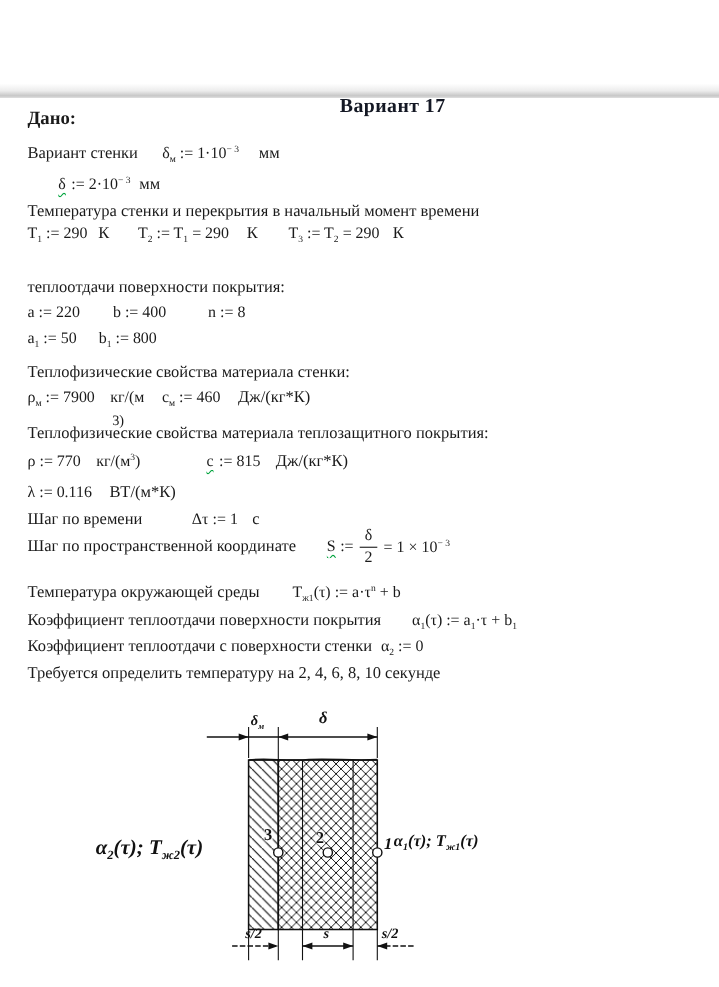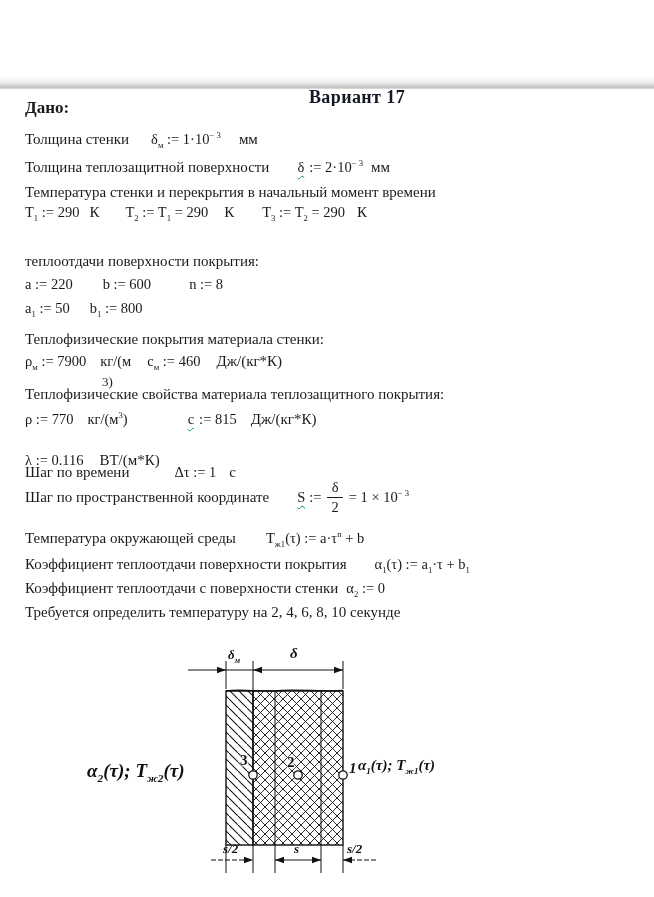--- a/index.html
+++ b/index.html
@@ -36,27 +36,26 @@
 
   <div class="top-shadow"></div>
 
   <div class="title-clip">
     <span class="t">Вариант 17</span>
   </div>
 
   <div class="given">Дано:</div>
 
   <div class="line" style="top:130px">
-    <span>Толщина стенки</span>
+    <span>Вариант стенки</span>
     <span class="math" style="margin-left:22px">δ<sub>м</sub> := 1·10<sup>− 3</sup></span>
     <span style="margin-left:18px">мм</span>
   </div>
 
   <div class="line" style="top:158px">
-    <span>Толщина теплозащитной поверхности</span>
     <span class="math sq" style="margin-left:28px">δ</span>
     <span class="math" style="margin-left:5px">:= 2·10<sup>− 3</sup></span>
     <span style="margin-left:8px">мм</span>
   </div>
 
   <div class="line" style="top:184px">
     <span>Температура стенки и перекрытия в начальный момент времени</span>
   </div>
 
   <div class="line" style="top:204px">
@@ -67,31 +66,31 @@
     <span class="math" style="margin-left:28px">T<sub>3</sub> := T<sub>2</sub> = 290</span>
     <span style="margin-left:12px">К</span>
   </div>
 
   <div class="line" style="top:253px">
     <span>теплоотдачи поверхности покрытия:</span>
   </div>
 
   <div class="line" style="top:276px">
     <span class="math">a := 220</span>
-    <span class="math" style="margin-left:30px">b := 600</span>
+    <span class="math" style="margin-left:30px">b := 400</span>
     <span class="math" style="margin-left:38px">n := 8</span>
   </div>
 
   <div class="line" style="top:300px">
     <span class="math">a<sub>1</sub> := 50</span>
     <span class="math" style="margin-left:20px">b<sub>1</sub> := 800</span>
   </div>
 
   <div class="line" style="top:331px">
-    <span>Теплофизические покрытия материала стенки:</span>
+    <span>Теплофизические свойства материала стенки:</span>
   </div>
 
   <div class="line" style="top:353px">
     <span class="math">ρ<sub>м</sub> := 7900</span>
     <span class="math" style="margin-left:14px">кг/(м</span>
     <span class="math" style="margin-left:16px">c<sub>м</sub> := 460</span>
     <span style="margin-left:16px">Дж/(кг*К)</span>
     <span class="math" style="position:absolute;left:77px;top:21px;font-size:13px">3)</span>
   </div>
 
@@ -100,21 +99,21 @@
   </div>
 
   <div class="line" style="top:410px">
     <span class="math">ρ := 770</span>
     <span class="math" style="margin-left:14px">кг/(м<sup>3</sup>)</span>
     <span class="math sq" style="margin-left:60px">c</span>
     <span class="math" style="margin-left:5px">:= 815</span>
     <span style="margin-left:14px">Дж/(кг*К)</span>
   </div>
 
-  <div class="line" style="top:452px">
+  <div class="line" style="top:440px">
     <span class="math">λ := 0.116</span>
     <span style="margin-left:16px">ВТ/(м*К)</span>
   </div>
 
   <div class="line" style="top:464px">
     <span>Шаг по времени</span>
     <span class="math" style="margin-left:45px">Δτ := 1</span>
     <span style="margin-left:13px">с</span>
   </div>
 

